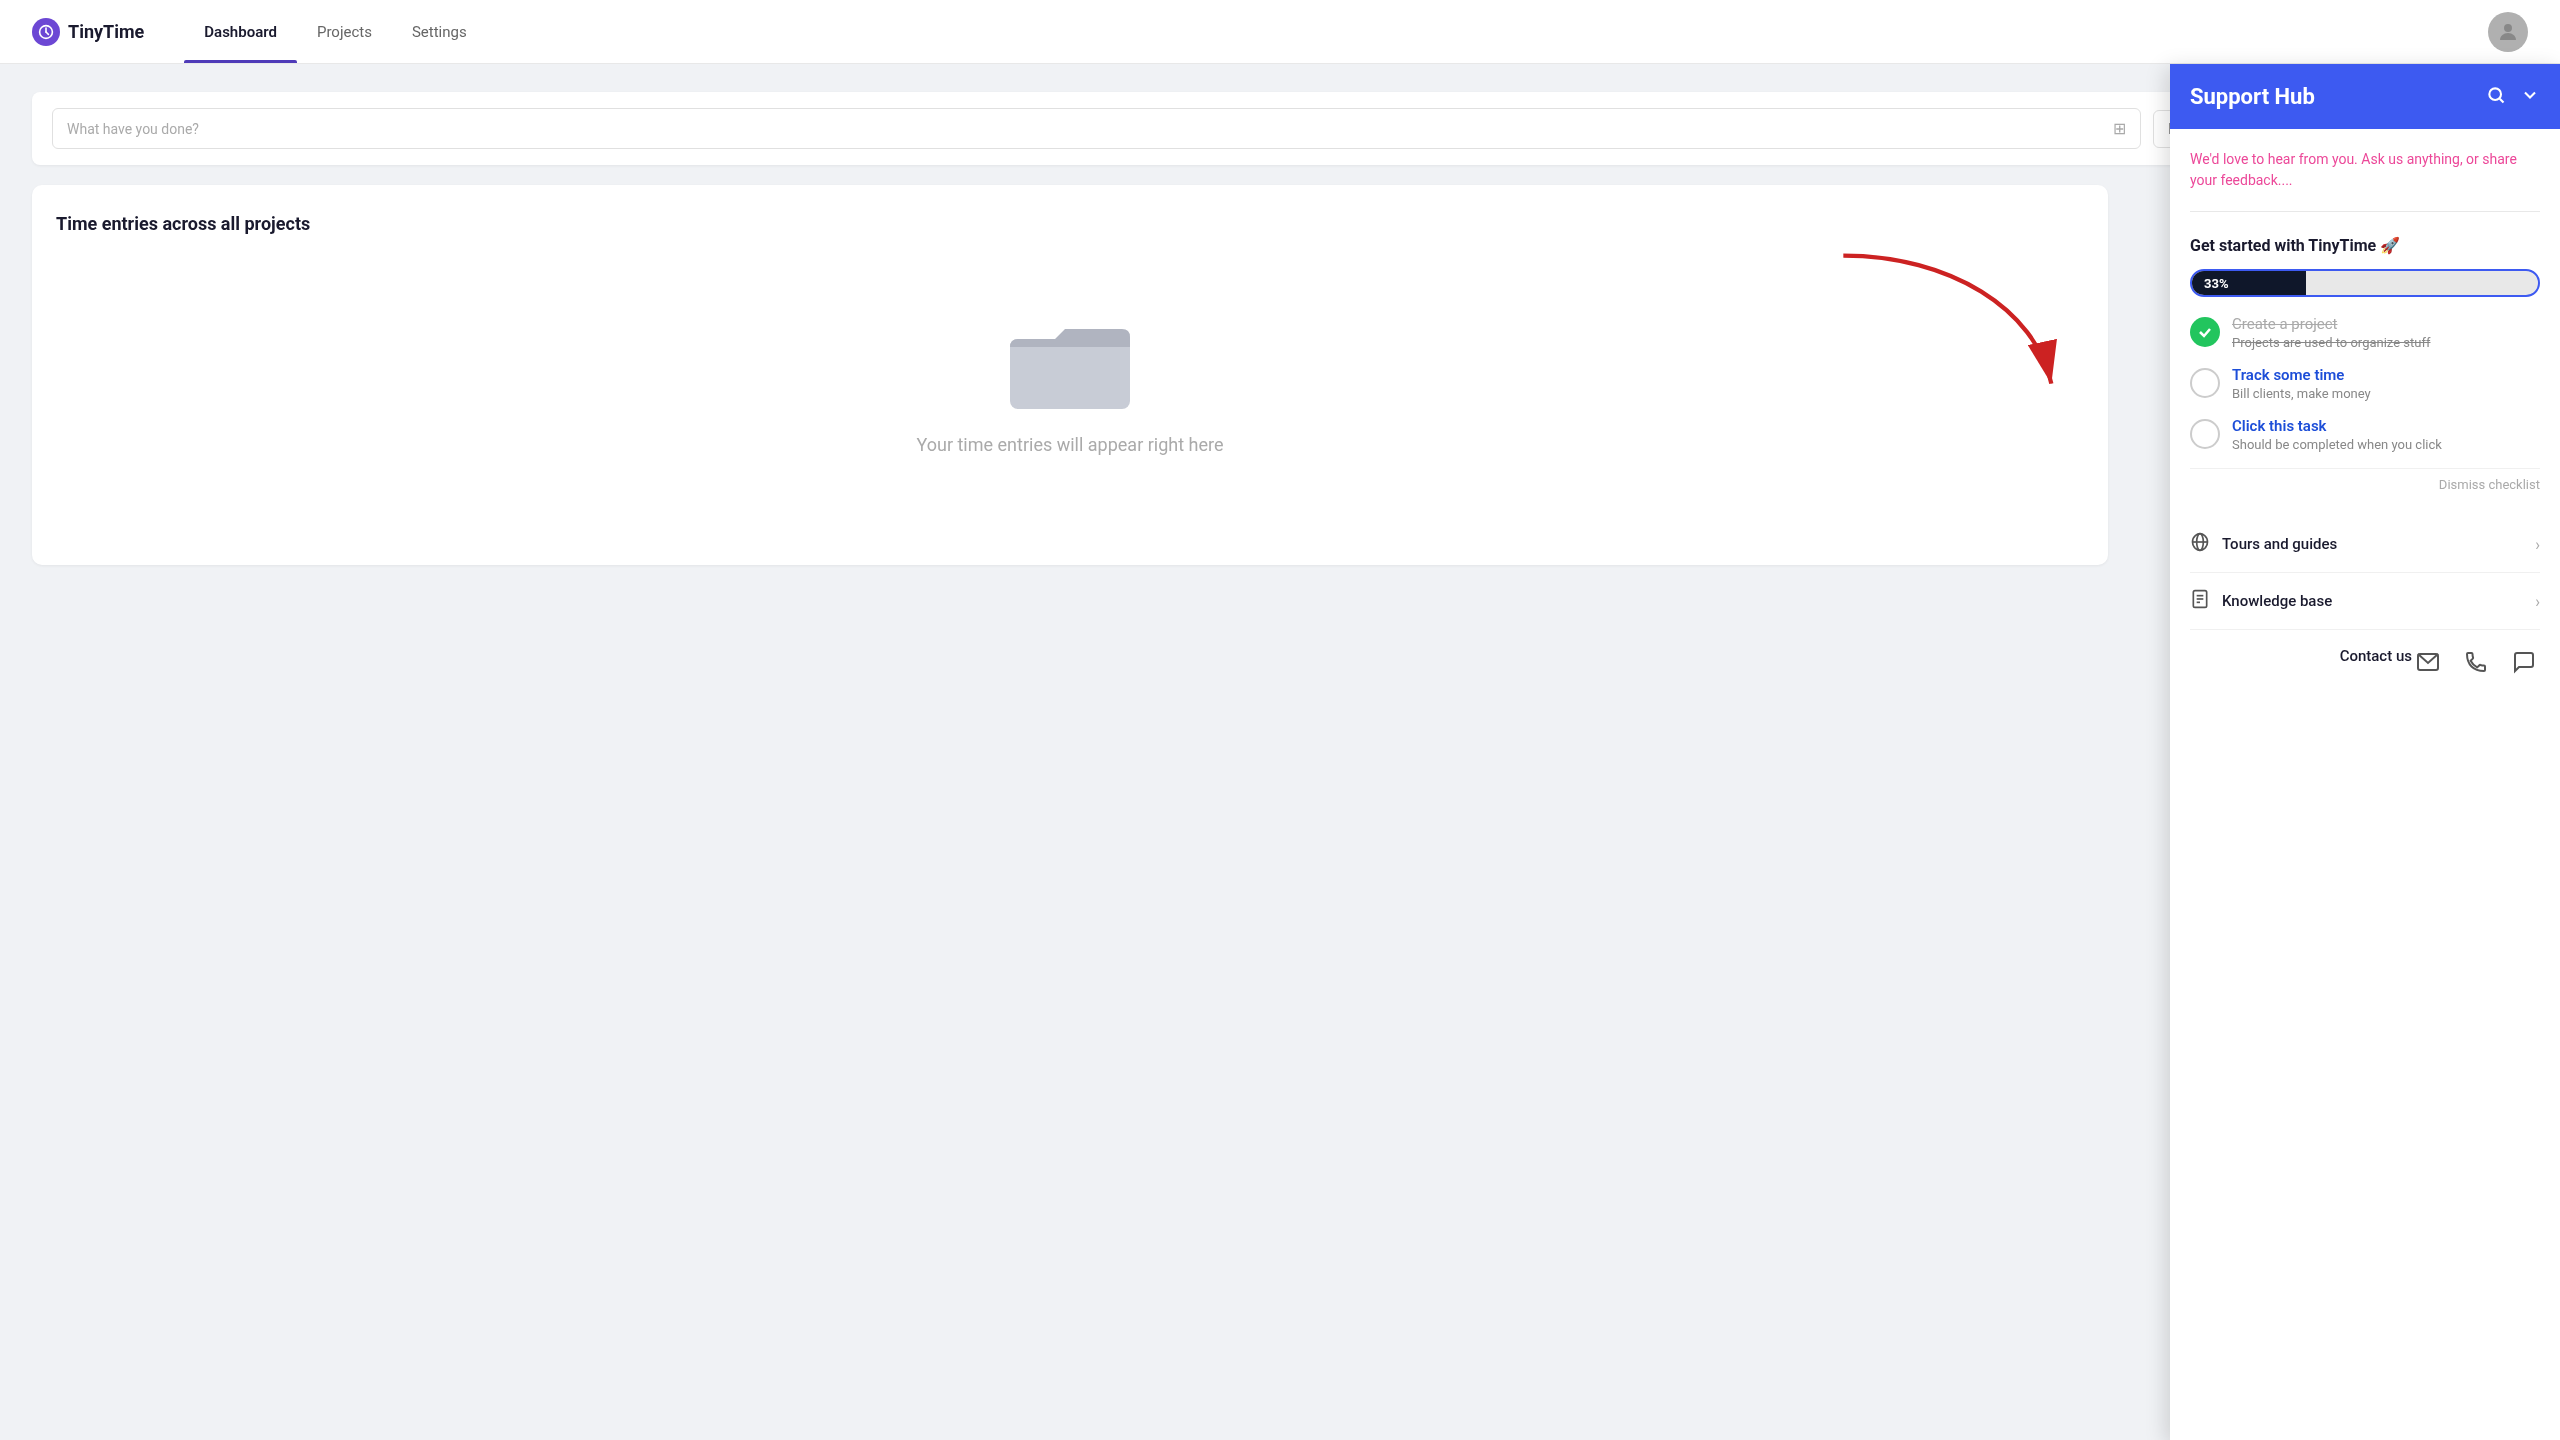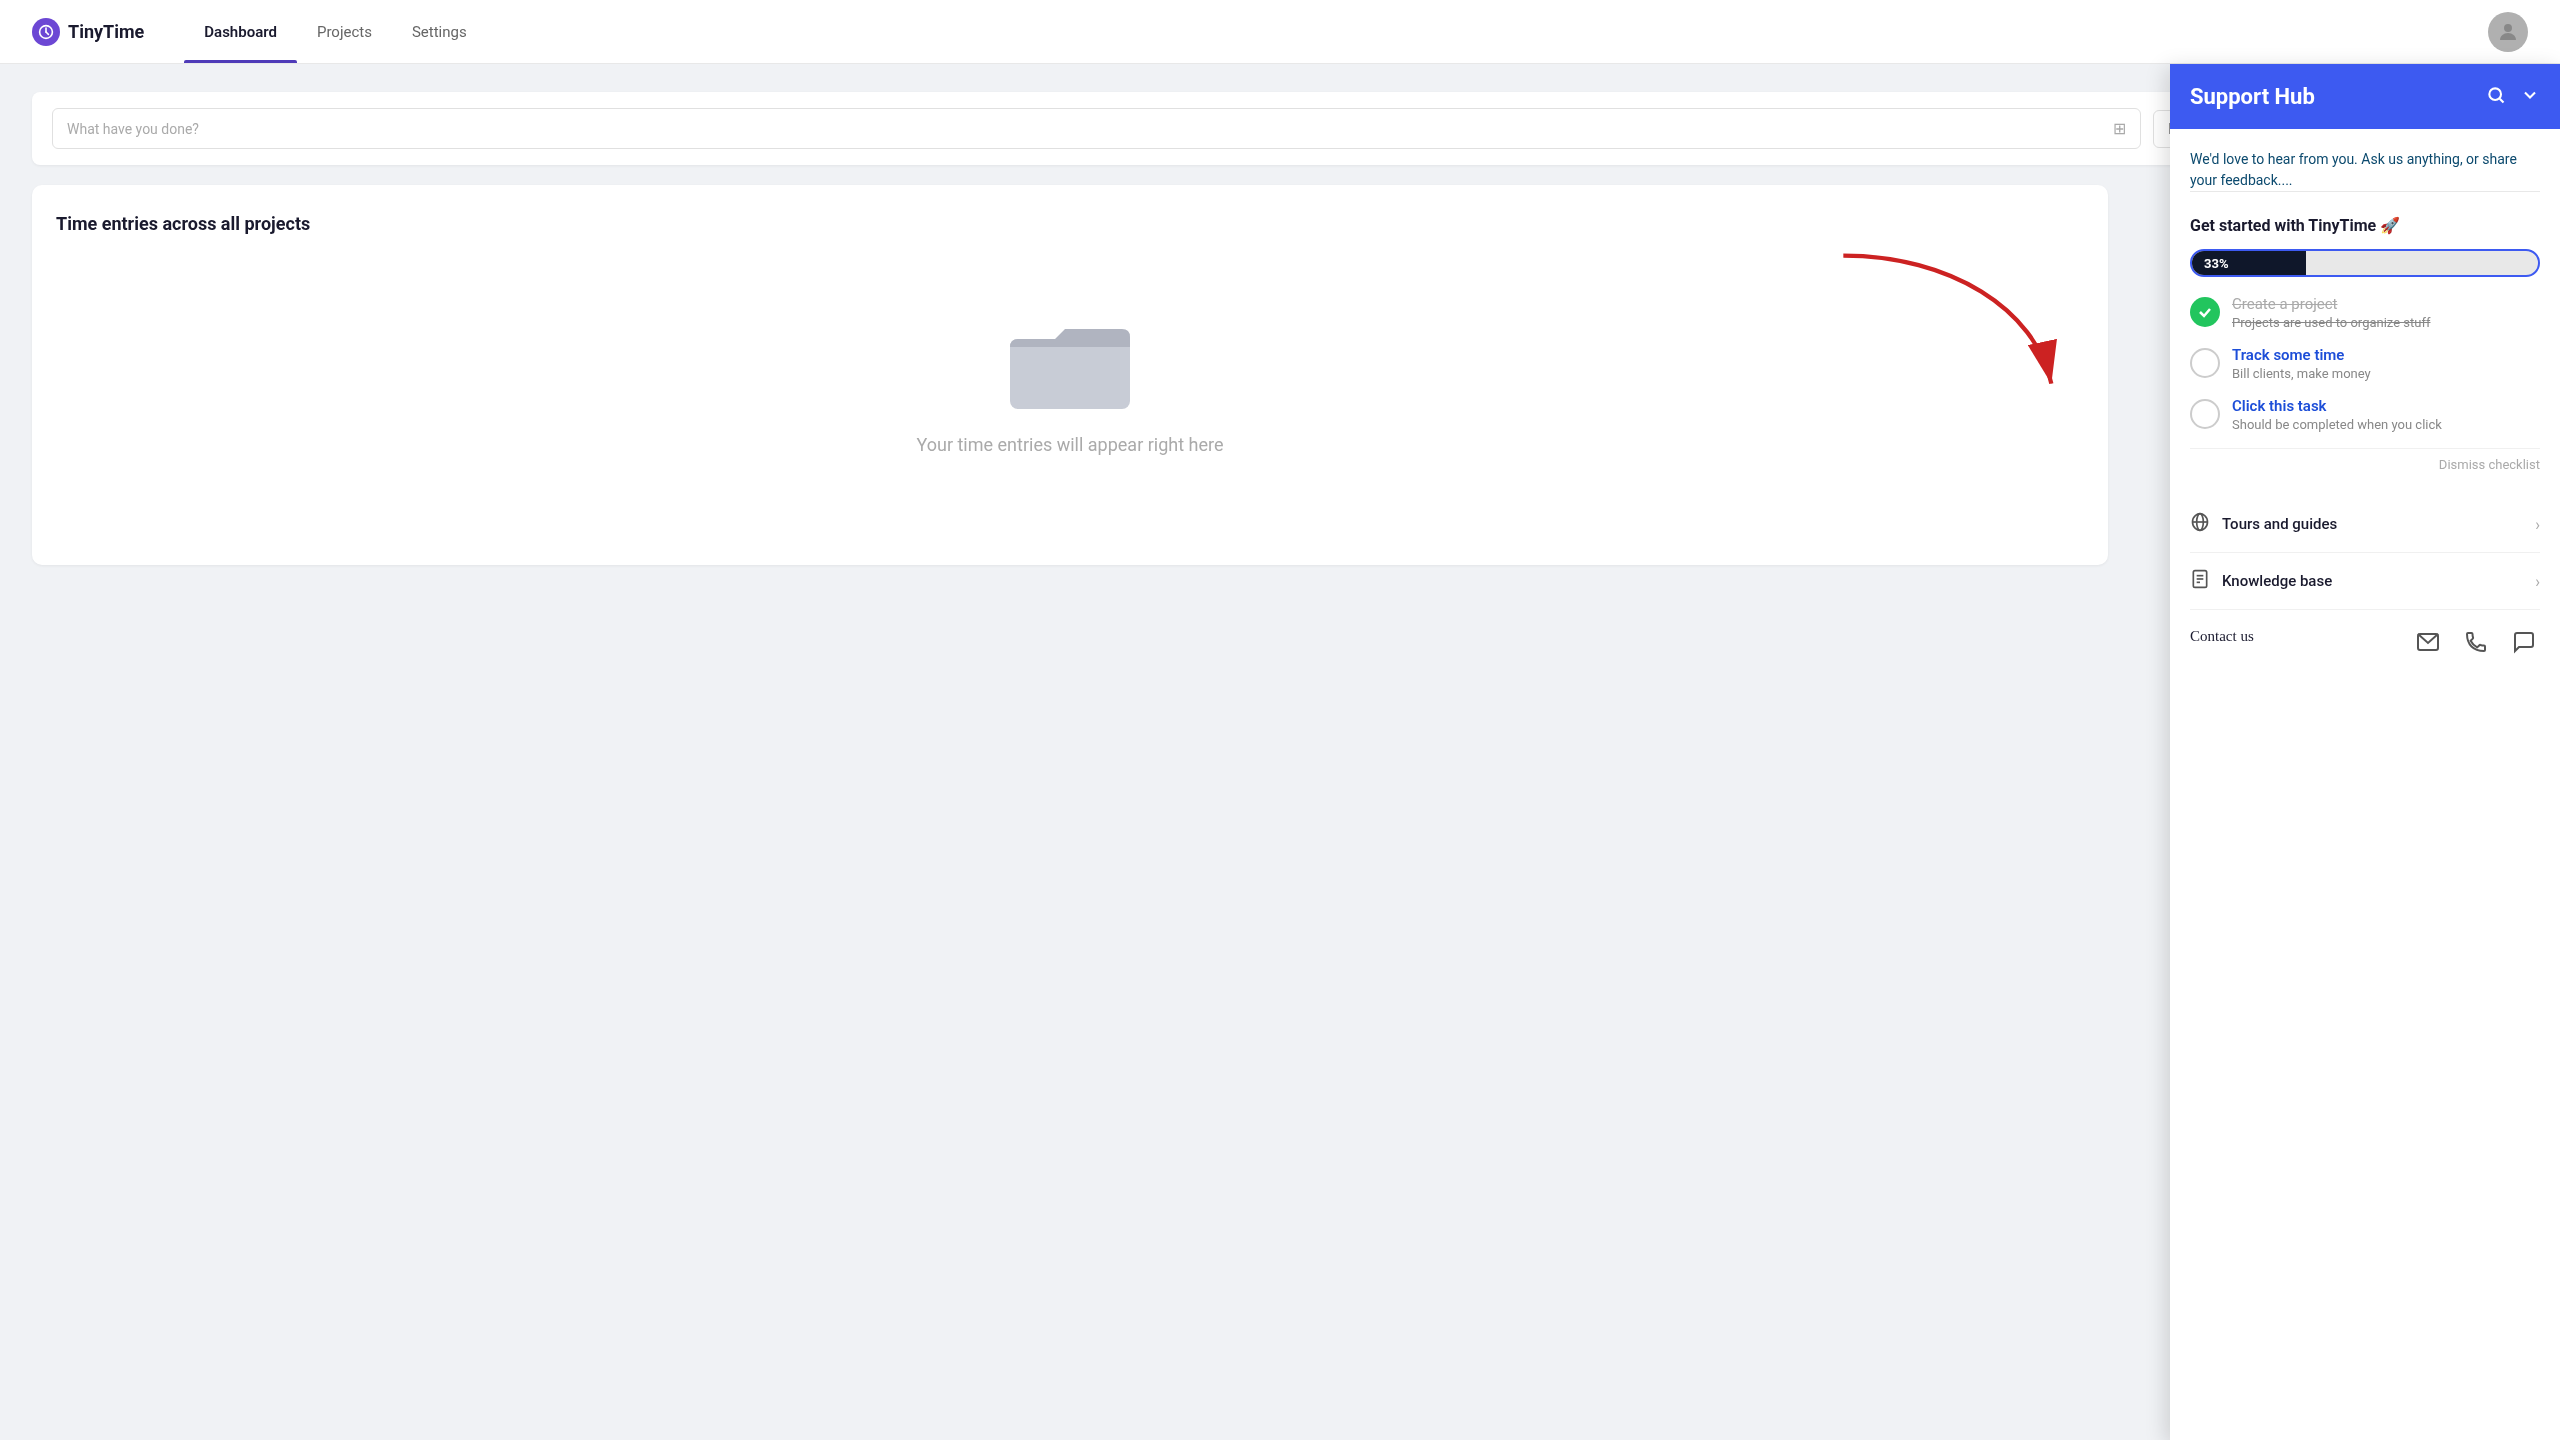--- a/index.html
+++ b/index.html
@@ -236,23 +236,24 @@
       cursor: pointer;
     }
 
     .support-hub-body {
       padding: 20px;
       flex: 1;
     }
 
     .support-intro {
       font-size: 14px;
-      color: #0c4a6e;
+      color: #ec4899;
       line-height: 1.5;
       margin-bottom: 24px;
+      padding-bottom: 20px;
       border-bottom: 1px solid #e8e8e8;
     }
 
     .get-started-section {
       margin-bottom: 24px;
     }
     .get-started-title {
       font-size: 16px;
       font-weight: 700;
       color: #1a1a2e;
@@ -373,23 +374,22 @@
       justify-content: center;
       cursor: pointer;
       color: #555;
     }
     .contact-icon svg { width: 24px; height: 24px; }
 
     
     .contact-us-row {
       display: flex;
       align-items: center;
-      justify-content: space-between;
+      justify-content: flex-end;
       padding: 16px 0;
-      font-family: Liberation Serif, serif;
     }
   </style>
 </head>
 <body>
 
 <nav class="navbar">
   <div class="logo-area">
     <div class="logo-icon">
       <svg viewBox="0 0 20 20" fill="none" width="16" height="16">
         <circle cx="10" cy="10" r="8" stroke="white" stroke-width="2"></circle>

